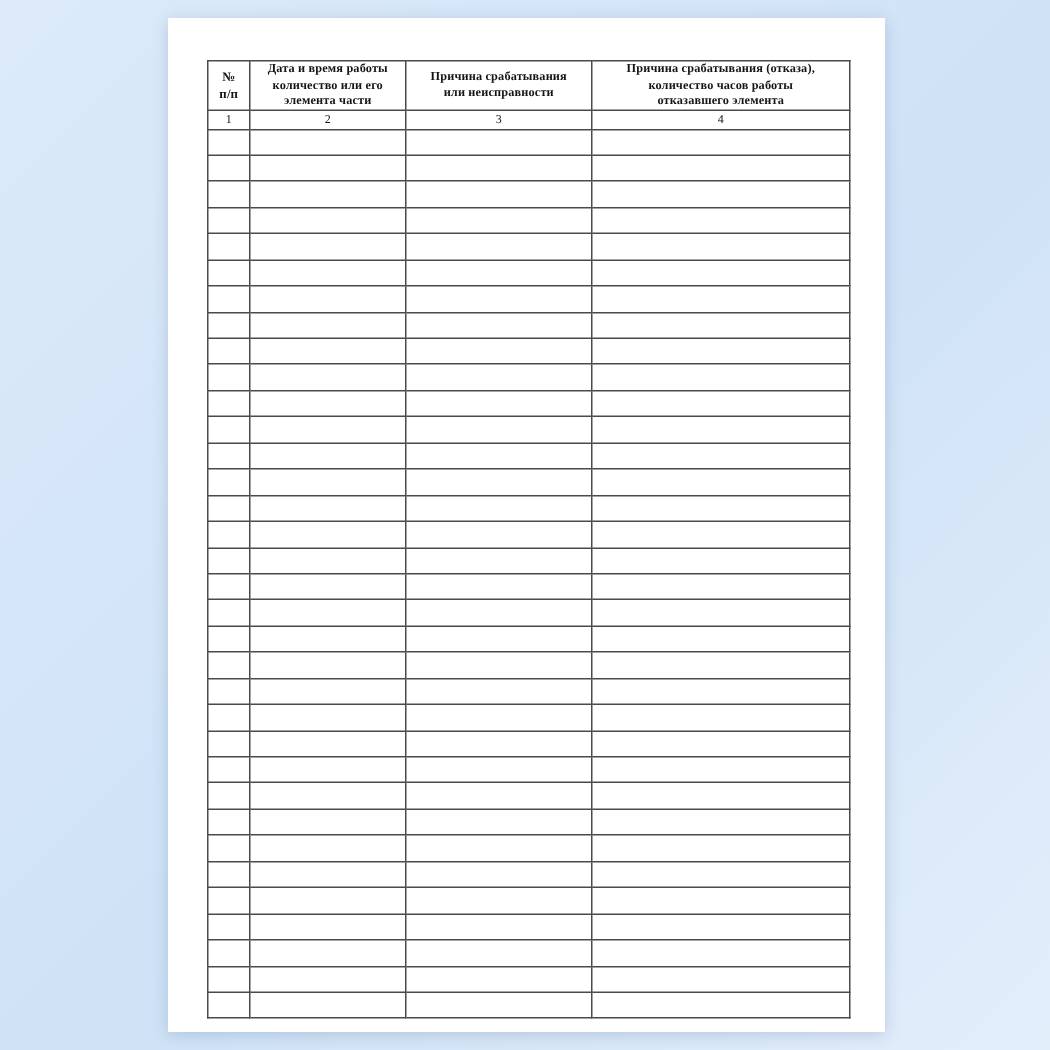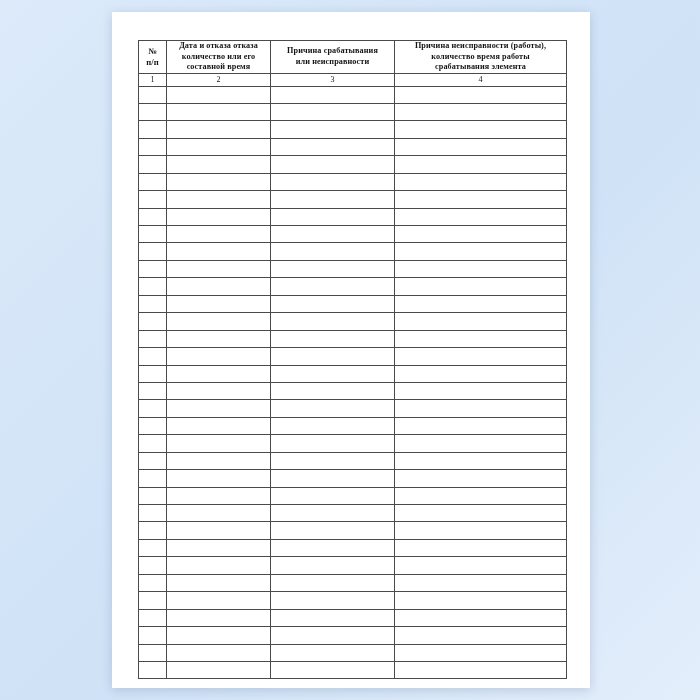--- a/index.html
+++ b/index.html
@@ -85,32 +85,32 @@
             <col class="c3">
             <col class="c4">
         </colgroup>
         <thead>
           <tr>
             <th class="col-num">
               <span class="hdr-line">№</span>
               <span class="hdr-line">п/п</span>
             </th>
             <th>
-              <span class="hdr-line">Дата и отказа отказа</span>
+              <span class="hdr-line">Дата и время работы</span>
               <span class="hdr-line">количество или его</span>
-              <span class="hdr-line">составной время</span>
+              <span class="hdr-line">элемента части</span>
             </th>
             <th>
               <span class="hdr-line">Причина срабатывания</span>
               <span class="hdr-line">или неисправности</span>
             </th>
             <th>
-              <span class="hdr-line">Причина неисправности (работы),</span>
-              <span class="hdr-line">количество время работы</span>
-              <span class="hdr-line">срабатывания элемента</span>
+              <span class="hdr-line">Причина срабатывания (отказа),</span>
+              <span class="hdr-line">количество часов работы</span>
+              <span class="hdr-line">отказавшего элемента</span>
             </th>
           </tr>
           <tr class="numrow">
             <td>1</td>
             <td>2</td>
             <td>3</td>
             <td>4</td>
           </tr>
         </thead>
         <tbody id="journal-body">

